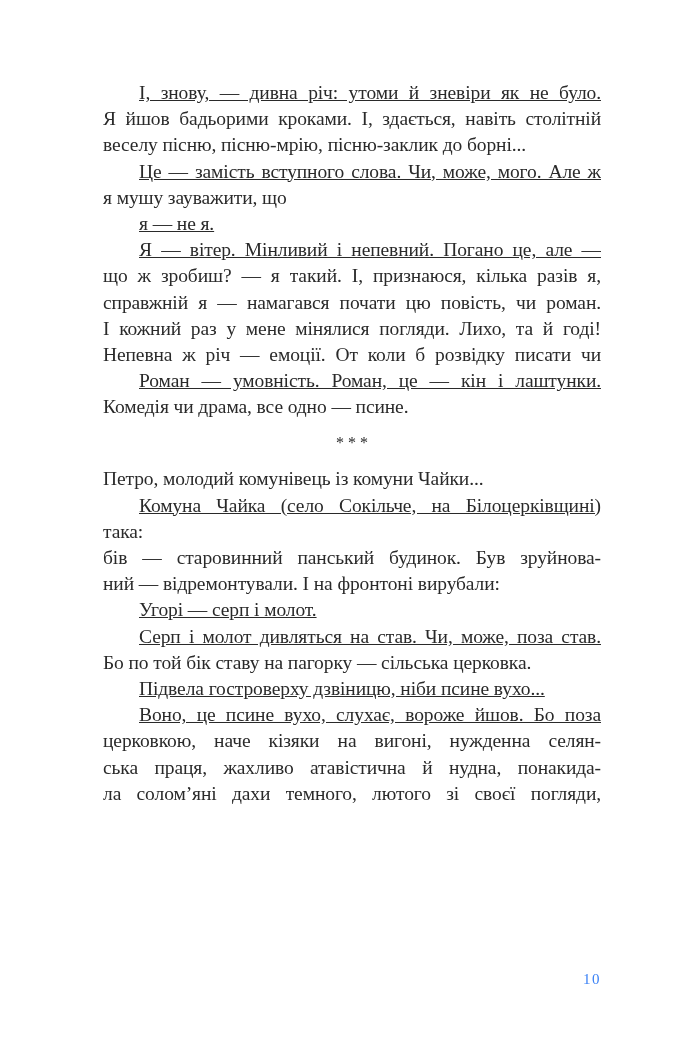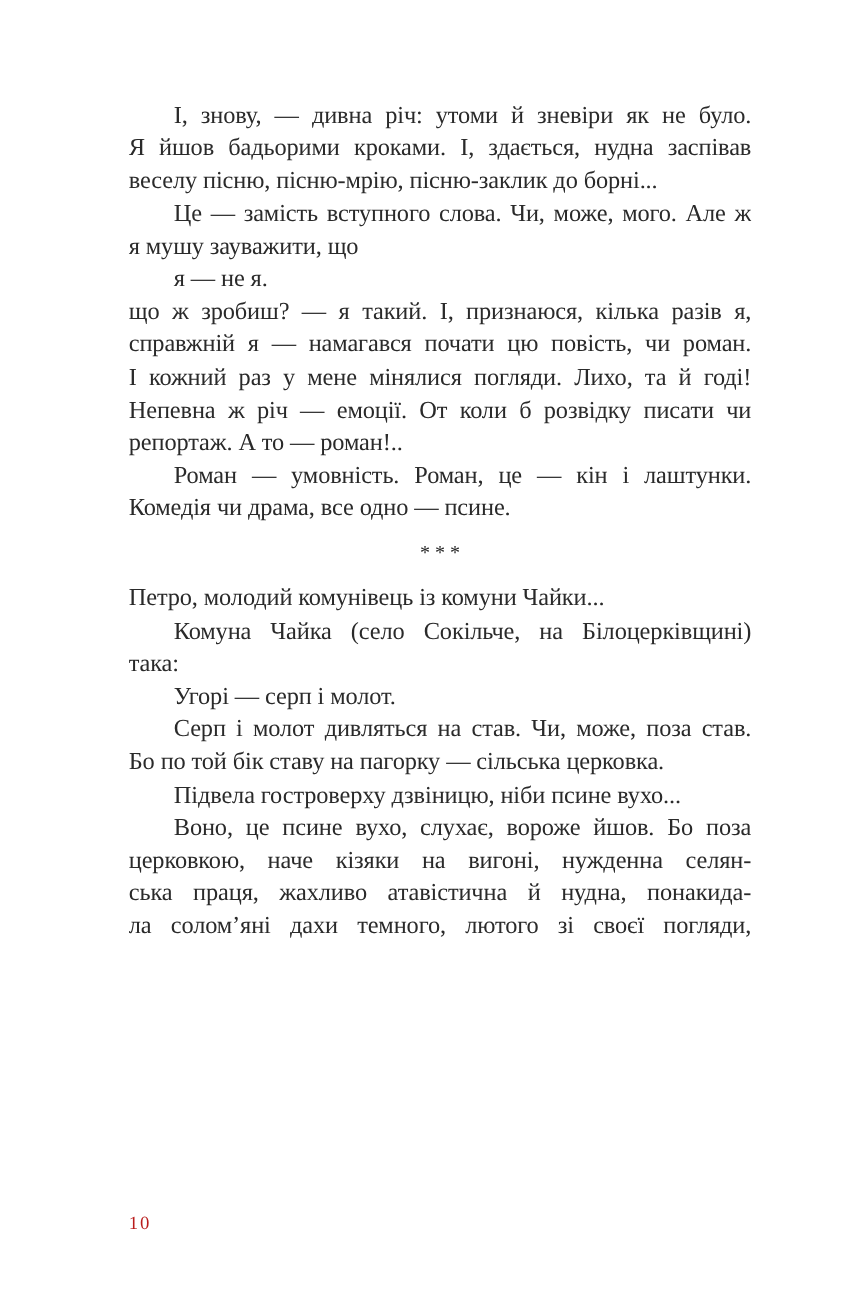--- a/index.html
+++ b/index.html
@@ -33,81 +33,83 @@
     text-align-last: justify;
     -moz-text-align-last: justify;
     overflow: hidden;
     white-space: normal;
   }
   .line.last {
     text-align: center;
     text-align-last: left;
     -moz-text-align-last: left;
   }
-  .line.indent { padding-left: 36px; }
+  .line.indent { padding-left: 36px; text-decoration: underline; }
   .separator {
     height: 46px;
     line-height: 46px;
     text-align: center;
     font-size: 16px;
     letter-spacing: 4px;
     text-indent: 4px;
     color: #2a2a2a;
   }
   .page-number {
     position: absolute;
     left: 103px;
     top: 966px;
     width: 498px;
     height: 26px;
     line-height: 26px;
-    text-align: left;
+    text-align: right;
     font-size: 15px;
     letter-spacing: 1.5px;
     font-variant-numeric: oldstyle-nums;
-    color: #b91c1c;
+    color: #3b82f6;
   }
 </style>
 </head>
 <body>
 
 <div class="page">
   <main class="text-block" id="text-block">
       <div class="paragraph">
         <div class="line indent">І, знову, — дивна річ: утоми й зневіри як не було.</div>
-        <div class="line">Я йшов бадьорими кроками. І, здається, нудна заспівав</div>
+        <div class="line">Я йшов бадьорими кроками. І, здається, навіть столітній</div>
         <div class="line last">веселу пісню, пісню-мрію, пісню-заклик до борні...</div>
       </div>
       <div class="paragraph">
         <div class="line indent">Це — замість вступного слова. Чи, може, мого. Але ж</div>
         <div class="line last">я мушу зауважити, що</div>
       </div>
       <div class="paragraph">
         <div class="line last indent">я — не я.</div>
       </div>
       <div class="paragraph">
+        <div class="line indent">Я — вітер. Мінливий і непевний. Погано це, але —</div>
         <div class="line">що ж зробиш? — я такий. І, признаюся, кілька разів я,</div>
         <div class="line">справжній я — намагався почати цю повість, чи роман.</div>
         <div class="line">І кожний раз у мене мінялися погляди. Лихо, та й годі!</div>
         <div class="line">Непевна ж річ — емоції. От коли б розвідку писати чи</div>
-        <div class="line last">репортаж. А то — роман!..</div>
       </div>
       <div class="paragraph">
         <div class="line indent">Роман — умовність. Роман, це — кін і лаштунки.</div>
         <div class="line last">Комедія чи драма, все одно — псине.</div>
       </div>
       <div class="separator">***</div>
       <div class="paragraph">
         <div class="line last">Петро, молодий комунівець із комуни Чайки...</div>
       </div>
       <div class="paragraph">
         <div class="line indent">Комуна Чайка (село Сокільче, на Білоцерківщині)</div>
         <div class="line last">така:</div>
       </div>
       <div class="paragraph">
+        <div class="line">бів — старовинний панський будинок. Був зруйнова-</div>
+        <div class="line last">ний — відремонтували. І на фронтоні вирубали:</div>
       </div>
       <div class="paragraph">
         <div class="line last indent">Угорі — серп і молот.</div>
       </div>
       <div class="paragraph">
         <div class="line indent">Серп і молот дивляться на став. Чи, може, поза став.</div>
         <div class="line last">Бо по той бік ставу на пагорку — сільська церковка.</div>
       </div>
       <div class="paragraph">
         <div class="line last indent">Підвела гостроверху дзвіницю, ніби псине вухо...</div>

